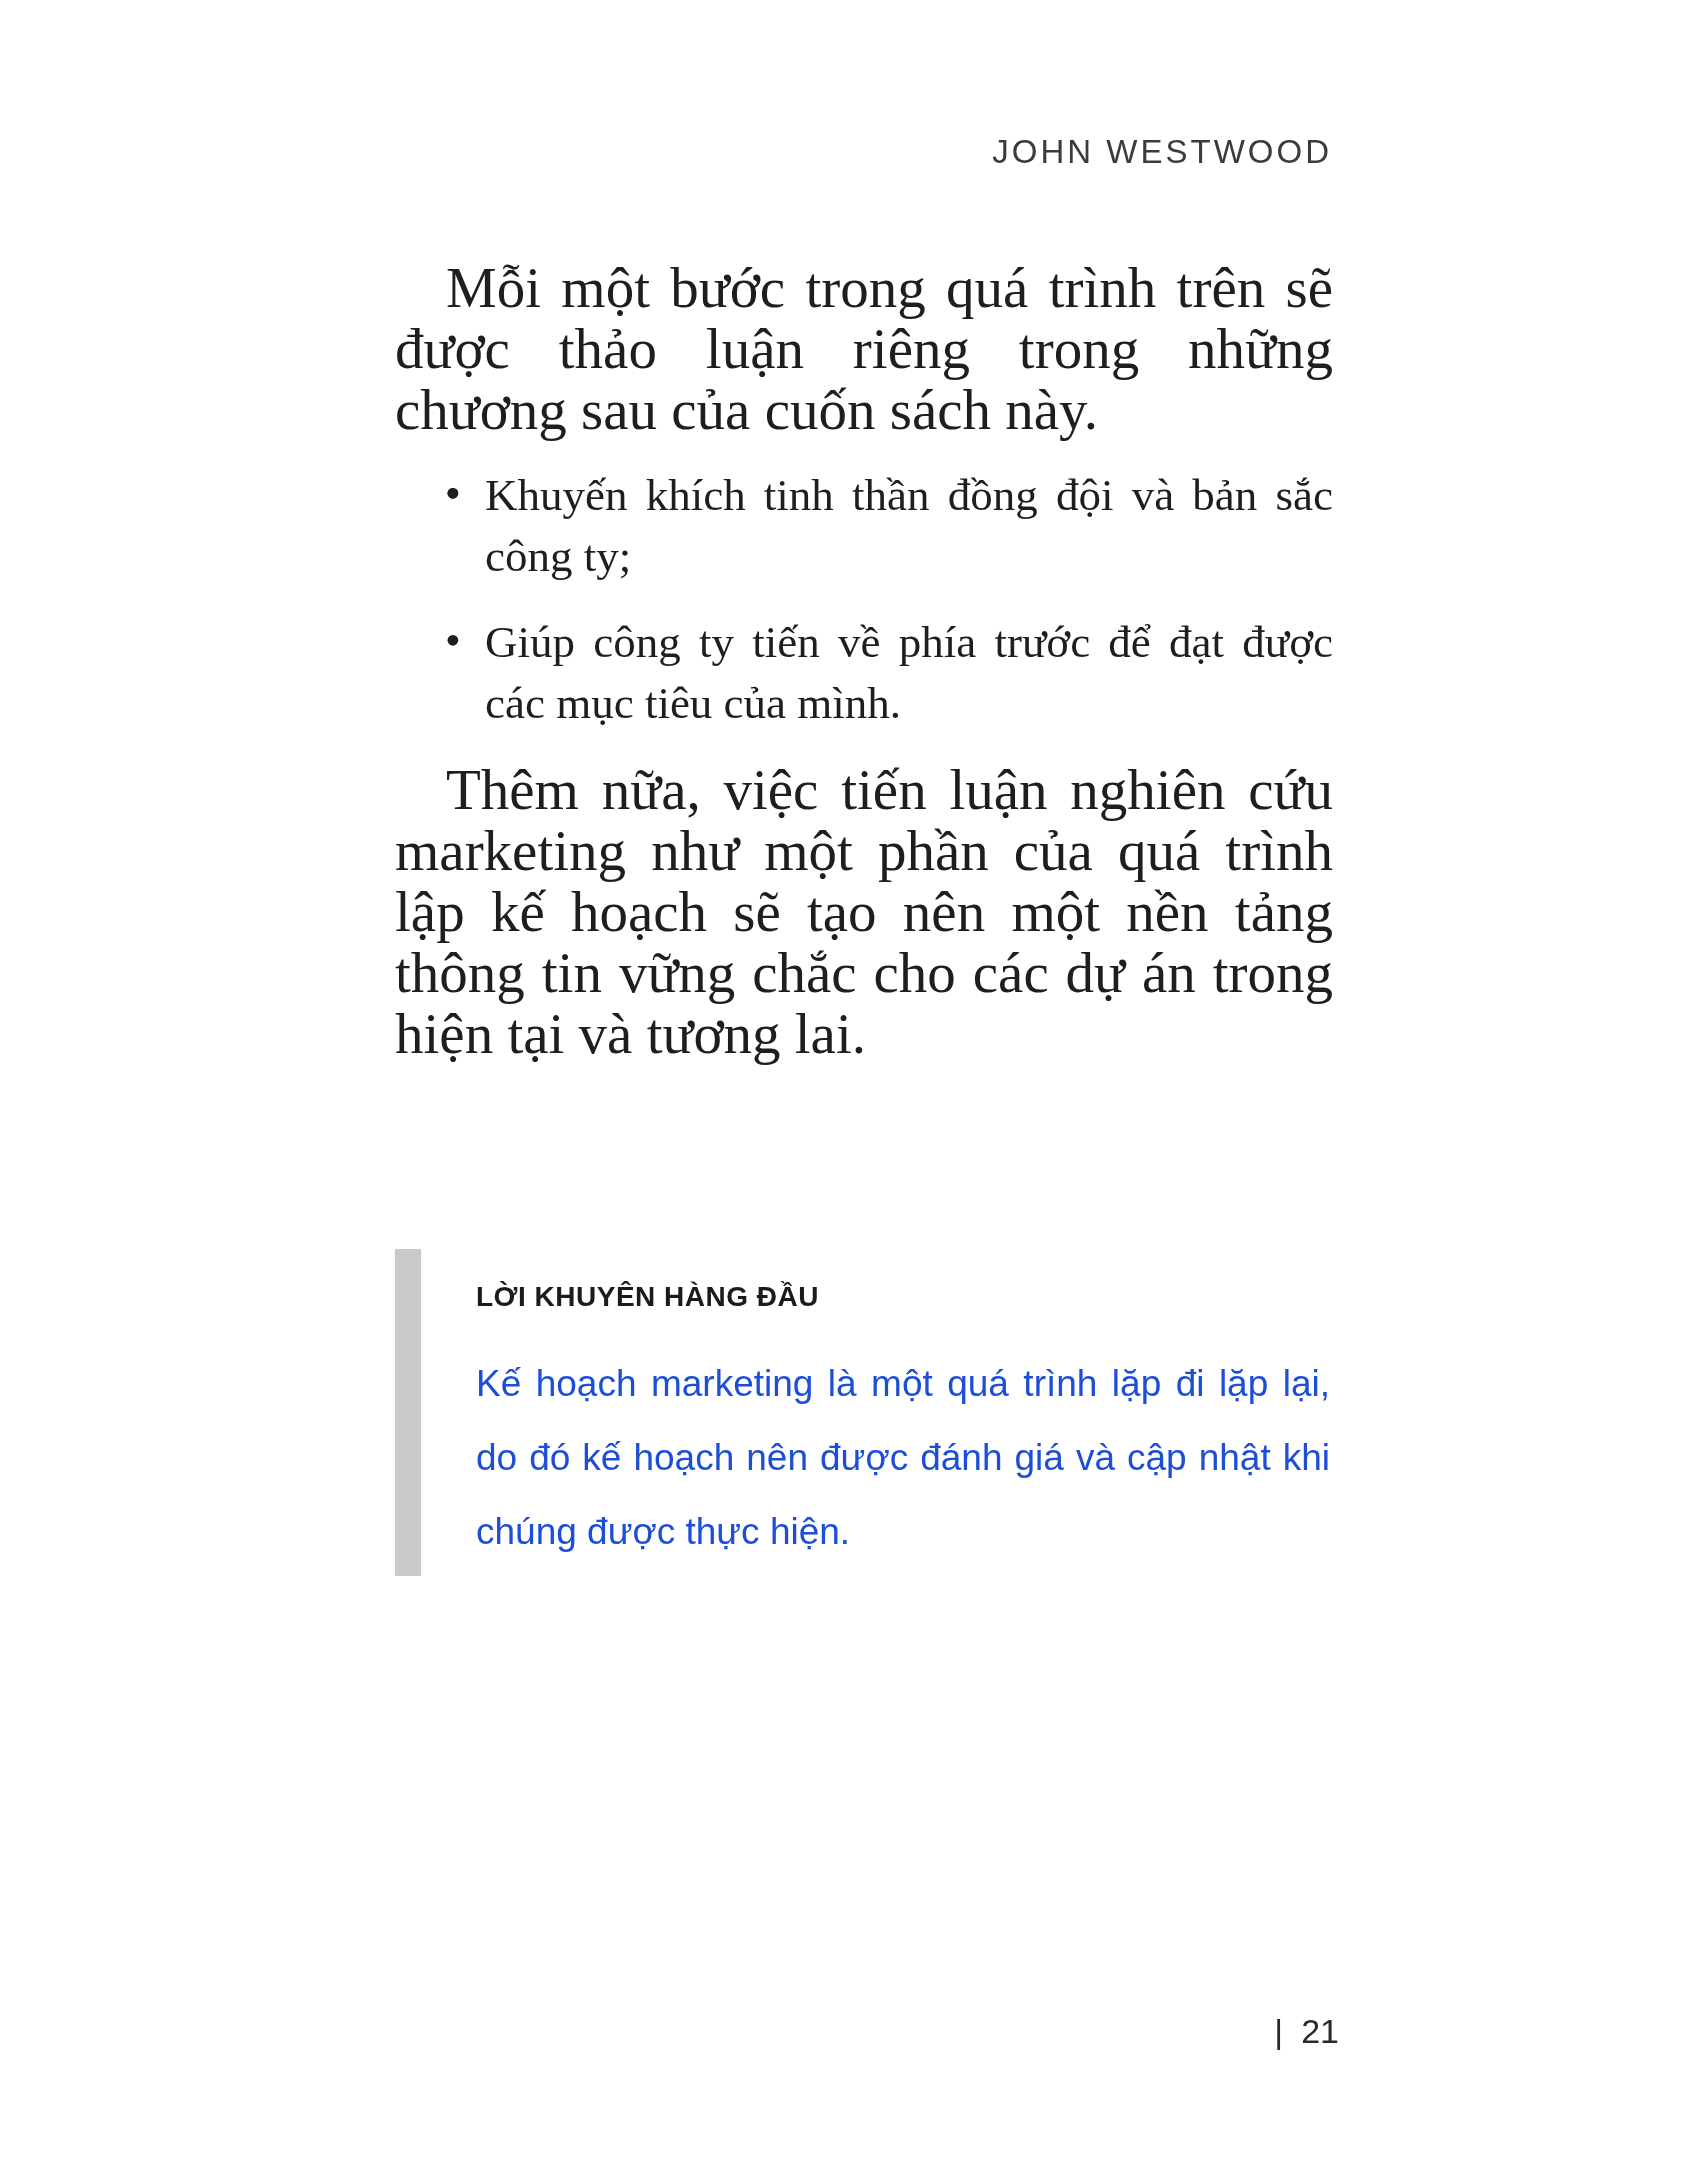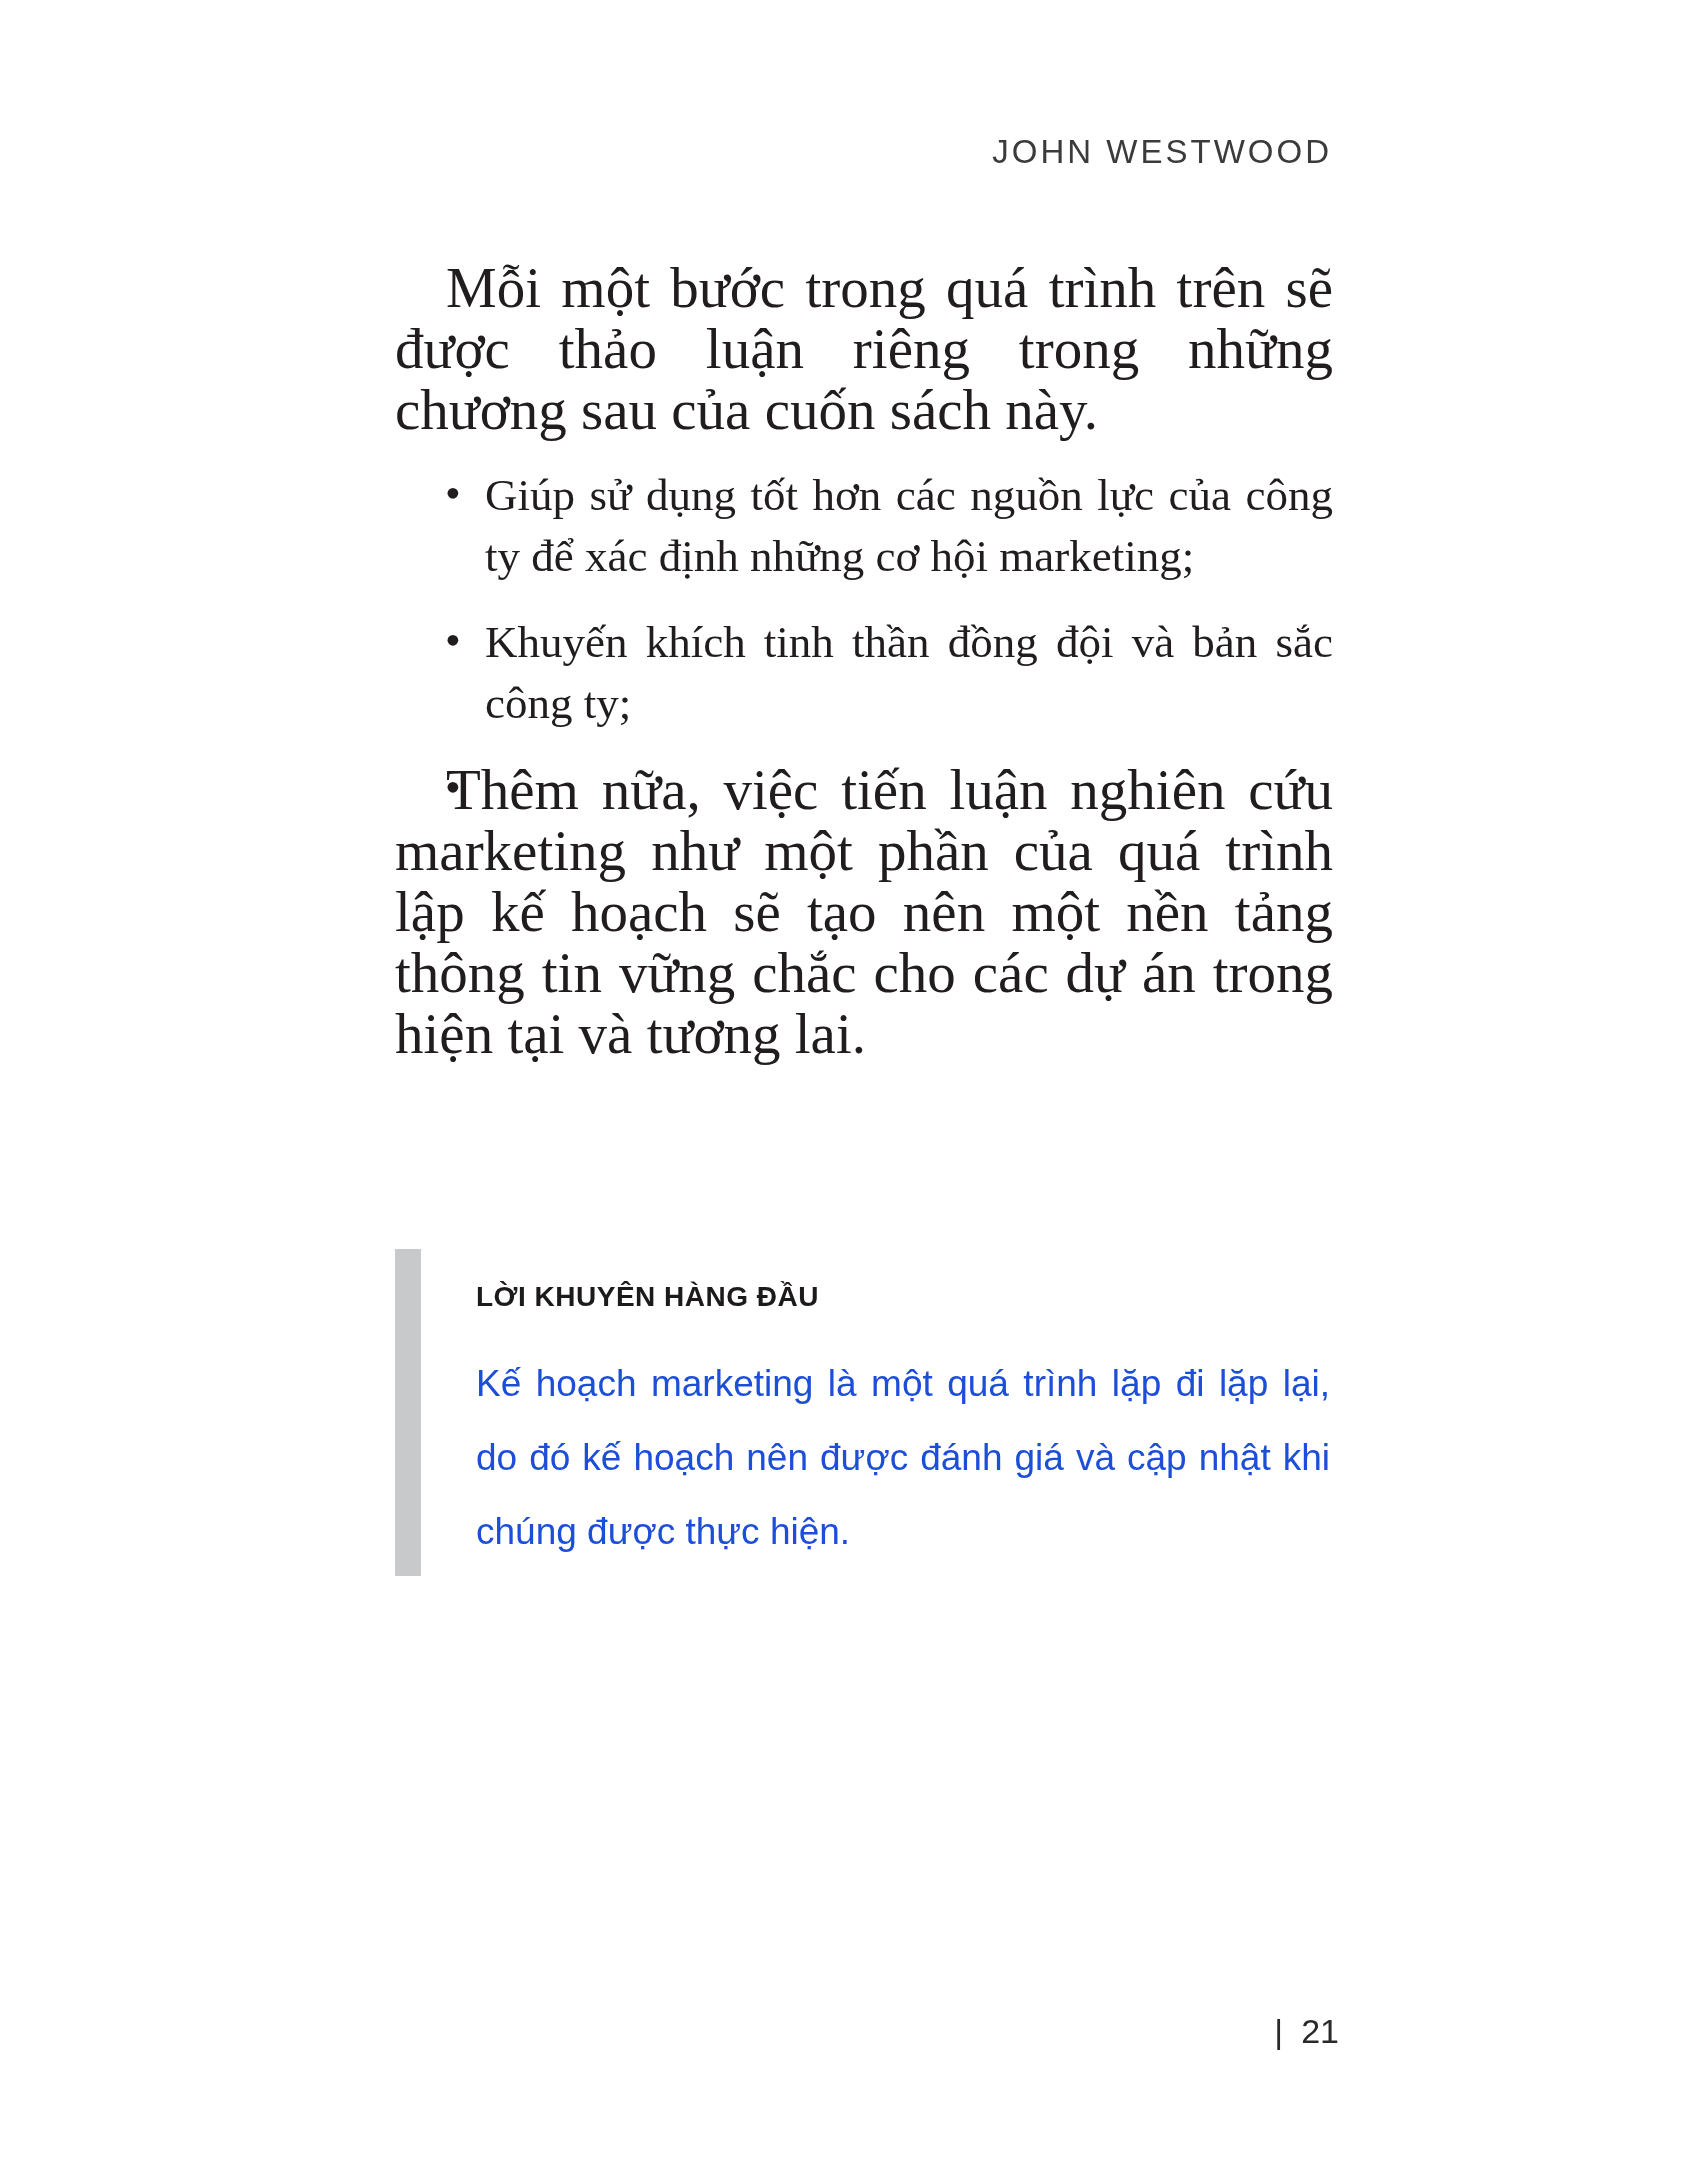--- a/index.html
+++ b/index.html
@@ -105,29 +105,29 @@
 <div class="page">
 
   <div class="running-head">JOHN WESTWOOD</div>
 
   <div class="content">
 
     <p class="para indent">Mỗi một bước trong quá trình trên sẽ được thảo luận riêng trong những chương sau của cuốn sách này.</p>
 
 
     <div class="bullet-item">
-      <span class="bullet-marker">•</span><span>Giúp sử dụng tốt hơn các nguồn lực của công ty để xác định những cơ hội marketing;</span>
+      <span class="bullet-marker">•</span>
     </div>
 
     <div class="bullet-item">
       <span class="bullet-marker">•</span><span>Khuyến khích tinh thần đồng đội và bản sắc công ty;</span>
     </div>
 
     <div class="bullet-item">
-      <span class="bullet-marker">•</span>
+      <span class="bullet-marker">•</span><span>Giúp công ty tiến về phía trước để đạt được các mục tiêu của mình.</span>
     </div>
 
     <p class="para indent">Thêm nữa, việc tiến luận nghiên cứu marketing như một phần của quá trình lập kế hoạch sẽ tạo nên một nền tảng thông tin vững chắc cho các dự án trong hiện tại và tương lai.</p>
 
   </div>
 
   <div class="tip-box">
     <div class="tip-bar"></div>
     <div class="tip-content">
       <div class="tip-heading">LỜI KHUYÊN HÀNG ĐẦU</div>

